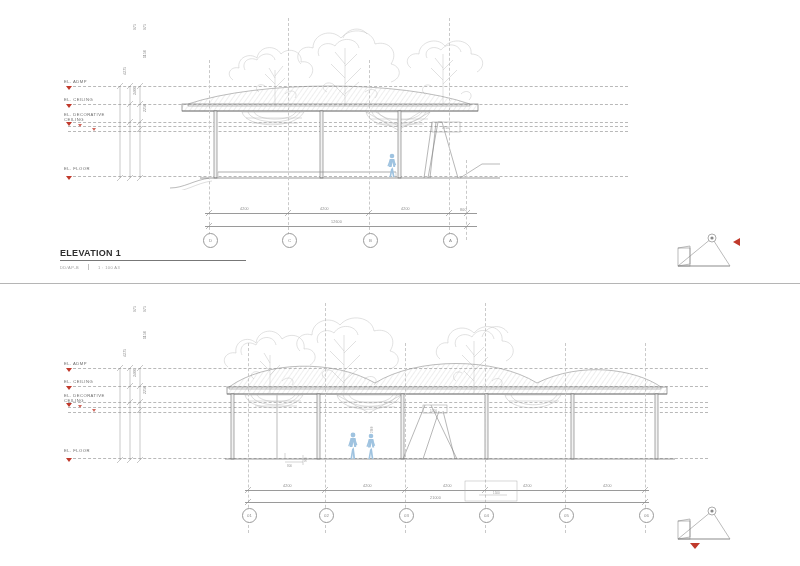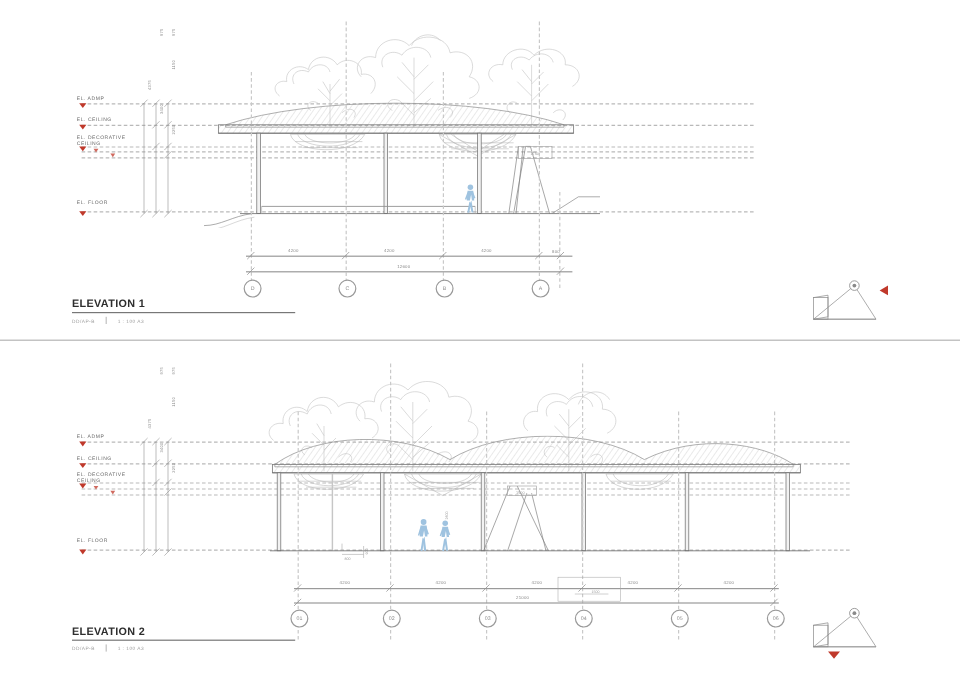--- a/index.html
+++ b/index.html
@@ -419,29 +419,20 @@
       <text x="30" y="15" font-size="3" fill="#9a9a9a">1500</text>
     </svg>
 
     <div class="bubble" style="left:242px;top:225px;">01</div>
     <div class="bubble" style="left:319px;top:225px;">02</div>
     <div class="bubble" style="left:399px;top:225px;">03</div>
     <div class="bubble" style="left:479px;top:225px;">04</div>
     <div class="bubble" style="left:559px;top:225px;">05</div>
     <div class="bubble" style="left:639px;top:225px;">06</div>
 
-    <div class="titleblock" style="left:60px;top:238px;">
-      <div class="ttl">ELEVATION 2</div>
-      <div class="rule"></div>
-      <div class="meta">
-        <span>DD/AP-B</span>
-        <span class="vsep"></span>
-        <span>1 : 100 A3</span>
-      </div>
-    </div>
 
     <div class="keyplan" style="left:672px;top:218px;">
       <svg width="72" height="42">
         <g stroke="#8d8d8d" stroke-width="0.6" fill="none">
           <path d="M6,38 L40,10 L58,38 Z"></path>
           <rect x="6" y="20" width="12" height="18"></rect>
           <path d="M6,20 L18,18 L18,36 L6,38"></path>
           <line x1="6" y1="38" x2="58" y2="38"></line>
         </g>
         <circle cx="40" cy="10" r="4" fill="#fff" stroke="#8a8a8a" stroke-width="0.7"></circle>

